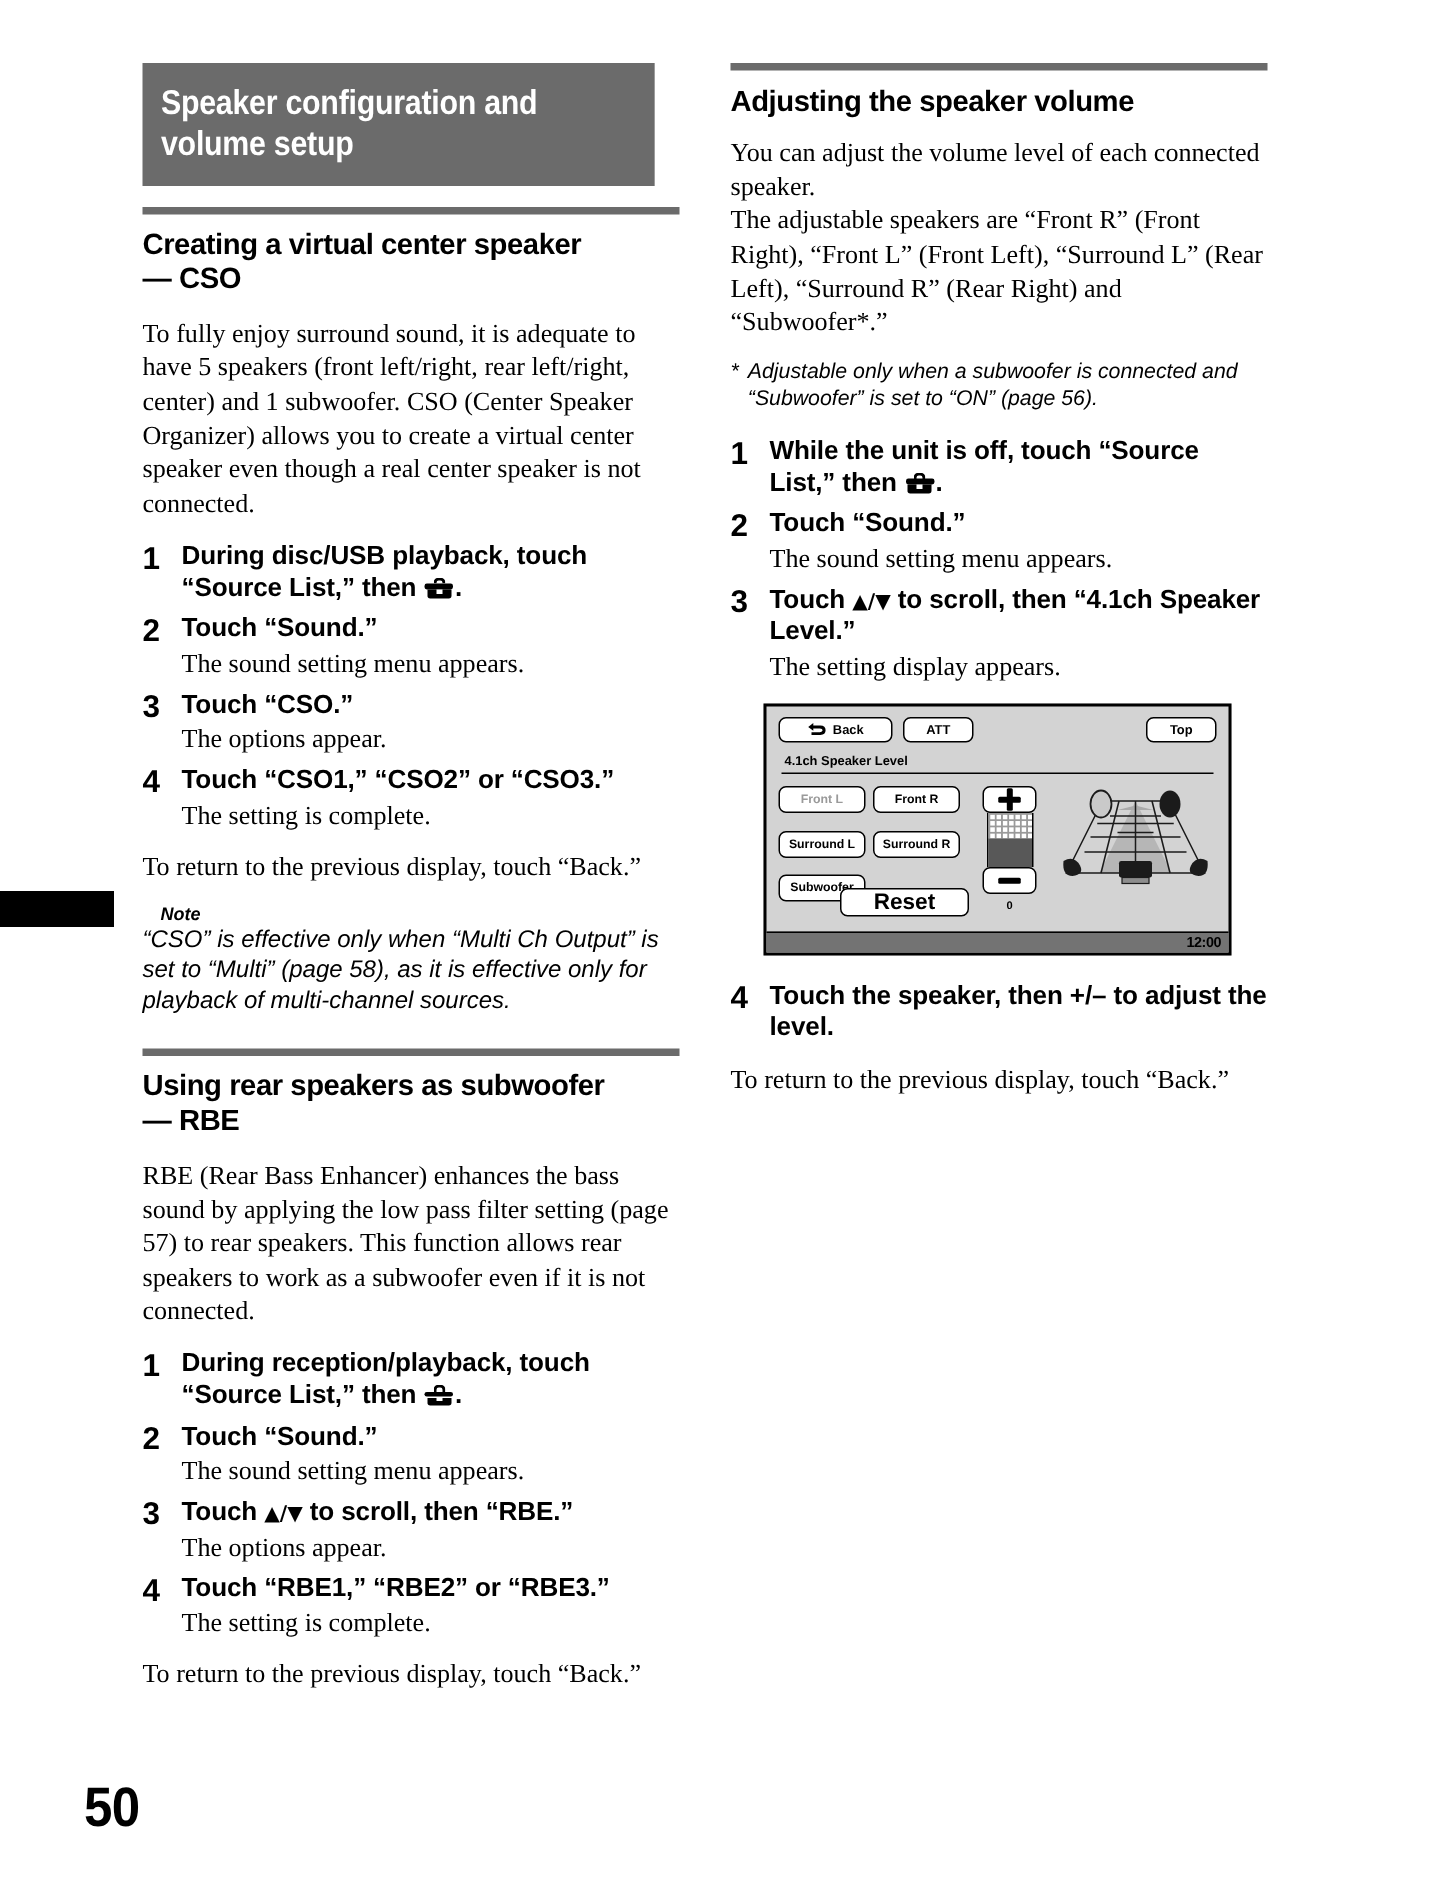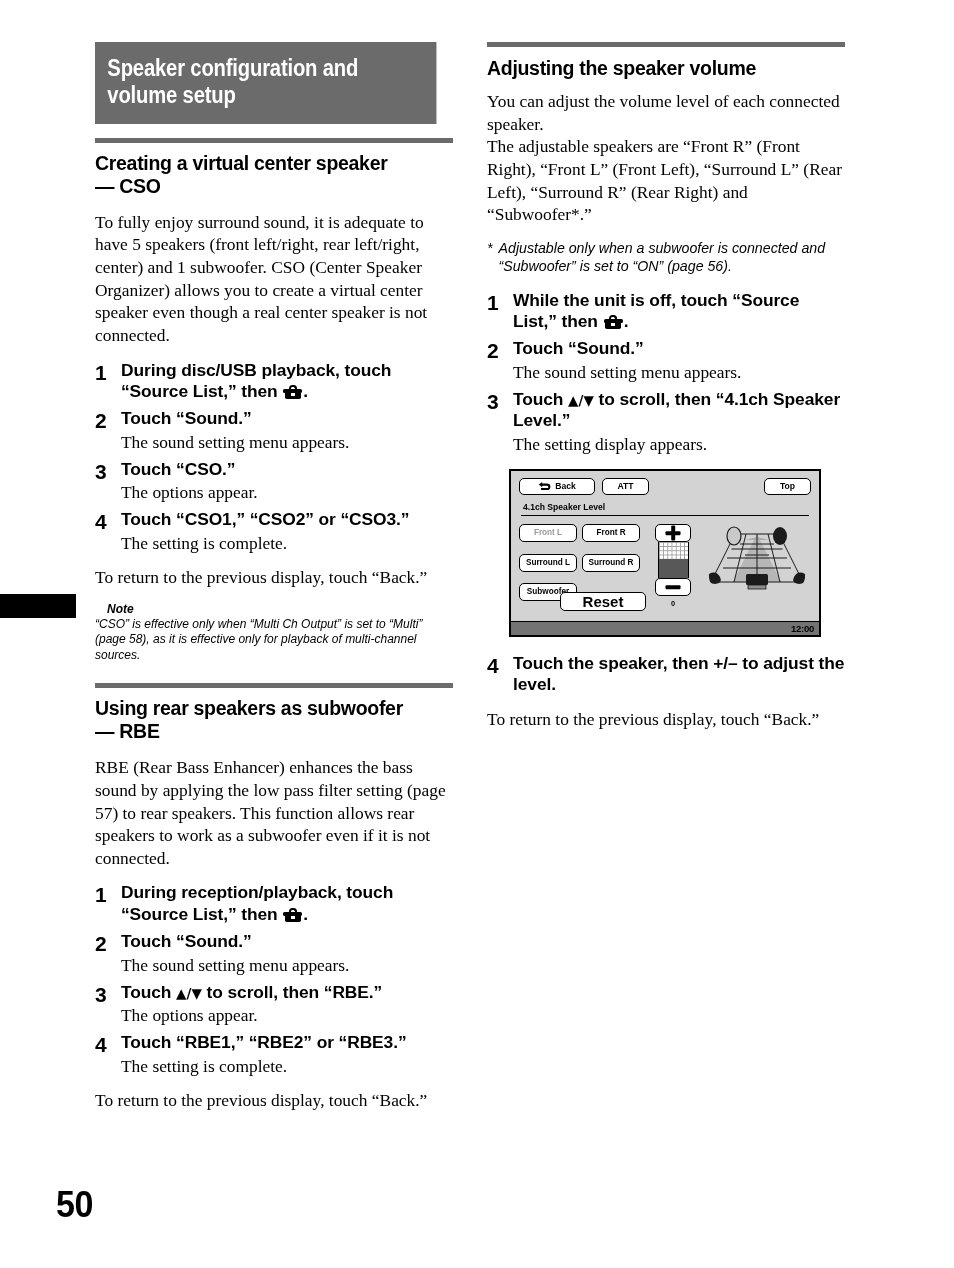--- a/index.html
+++ b/index.html
@@ -111,21 +111,21 @@
   .note-head {
     font-family: "Liberation Sans", sans-serif;
     font-weight: bold;
     font-style: italic;
     font-size: 12px;
     margin: 4px 0 1px 12px;
   }
   .note-body {
     font-family: "Liberation Sans", sans-serif;
     font-style: italic;
-    font-size: 12px;
+    font-size: 16px;
     line-height: 1.30;
     margin: 0 0 14px 0;
   }
 
   
   .ico-toolbox {
     display: inline-block;
     width: 19px; height: 14px;
     vertical-align: -2px;
     position: relative;

